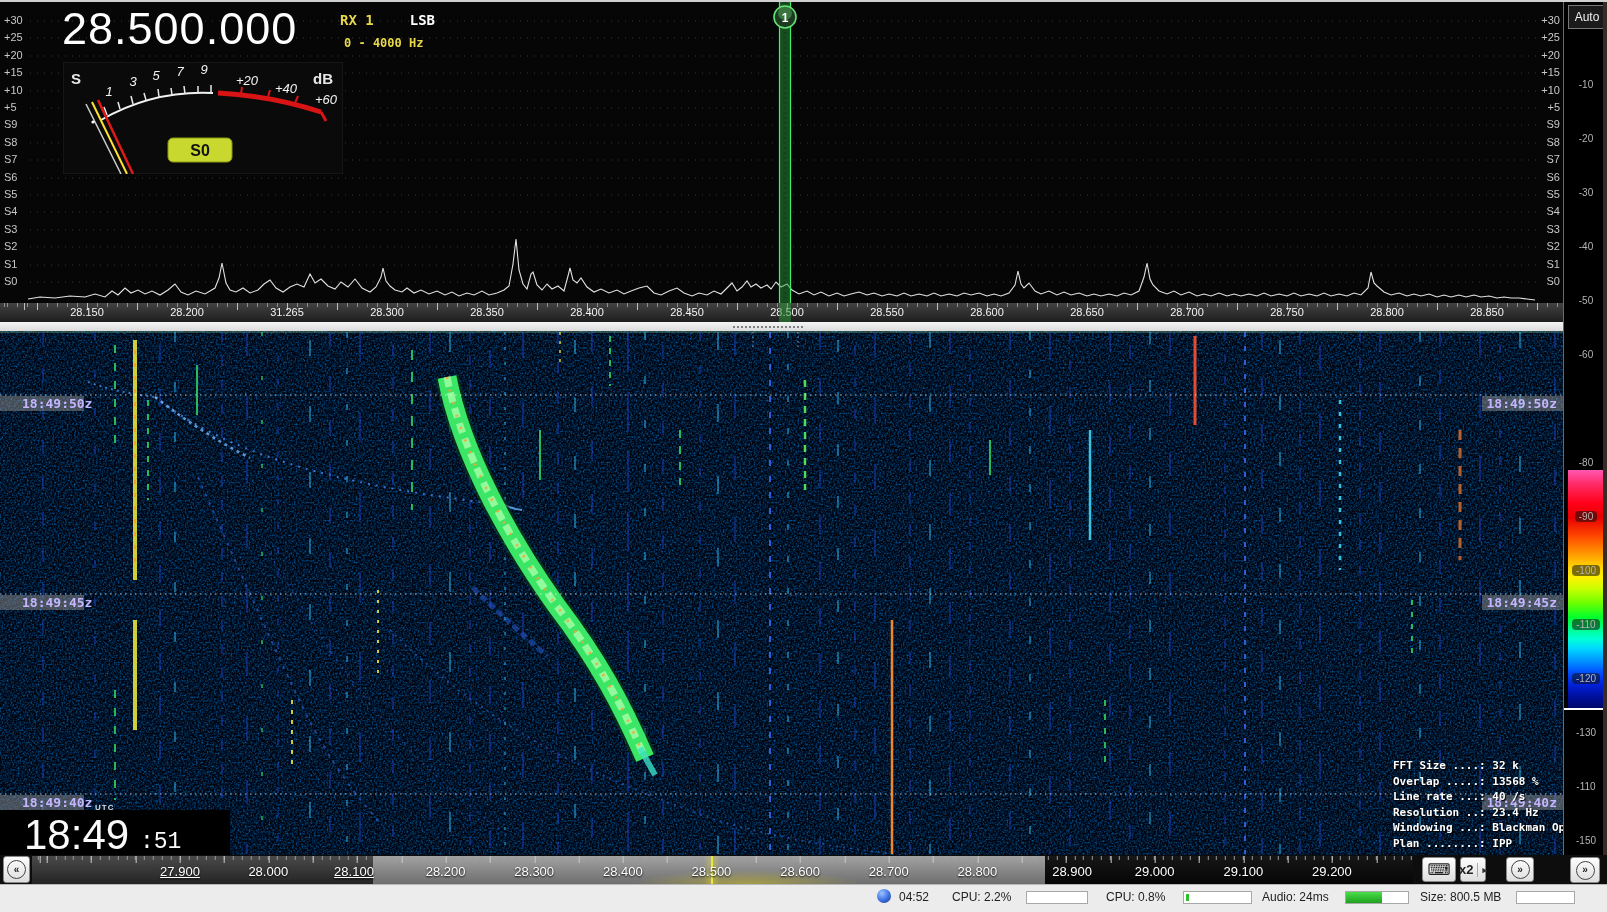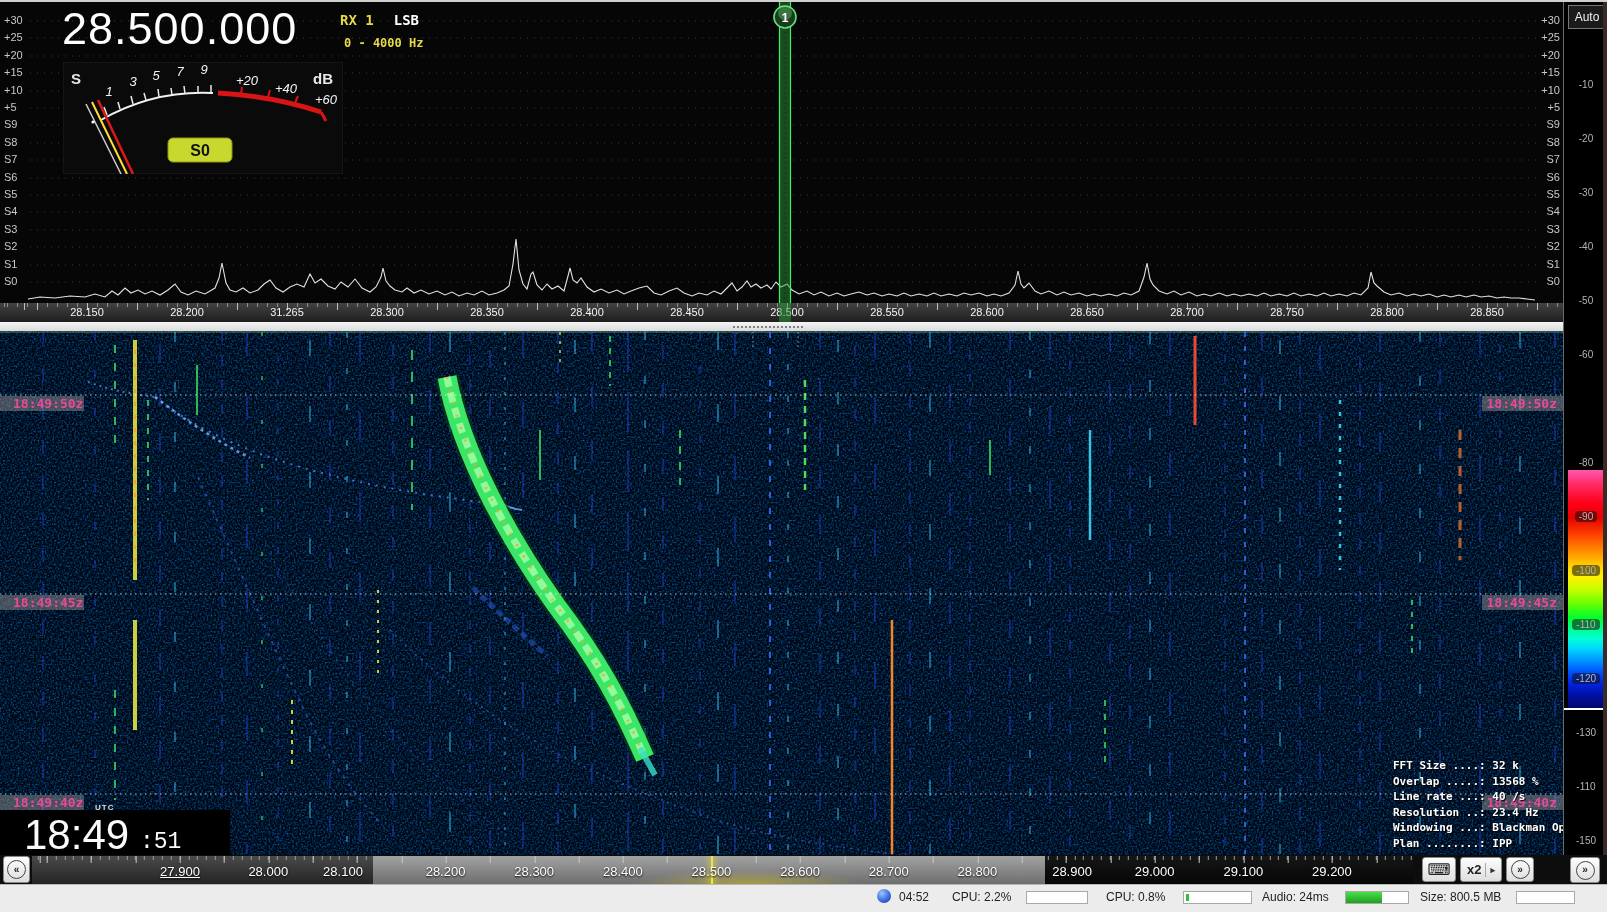--- a/index.html
+++ b/index.html
@@ -3,21 +3,21 @@
 <meta charset="utf-8">
 <style>
   html,body{margin:0;padding:0;background:#000;width:1607px;height:912px;overflow:hidden;
     font-family:"Liberation Sans",sans-serif;position:relative;}
   .abs{position:absolute;}
   #topstrip{left:0;top:0;width:1607px;height:2px;background:#cfcfcf;z-index:9;}
   
   #spectrum-panel{left:0;top:0;width:1563px;height:331px;background:#060606;}
   #spec-svg{left:0;top:0;z-index:1;}
   #freq-readout{left:62px;top:3px;font-size:45px;color:#fff;letter-spacing:1px;z-index:5;}
-  #rx-line{left:340px;top:12px;display:flex;gap:20px;font:bold 14px "DejaVu Sans Mono",monospace;z-index:5;}
+  #rx-line{left:340px;top:12px;display:flex;gap:36px;font:bold 14px "DejaVu Sans Mono",monospace;z-index:5;}
   #rx-label{color:#e6d84a;} #mode-label{color:#fff;}
   #passband{left:344px;top:36px;font:bold 12px "DejaVu Sans Mono",monospace;color:#e6d84a;z-index:5;}
   #smeter{left:63px;top:62px;z-index:5;}
   #scaleL,#scaleR{top:0;height:305px;z-index:6;}
   #scaleL{left:0;width:30px;} #scaleR{left:1534px;width:28px;}
   .slab{position:absolute;font-size:11px;color:#c8c8c8;line-height:13px;}
   #axisbar{left:0;top:303px;width:1563px;height:19px;background:linear-gradient(#424242,#1e1e1e);z-index:4;}
   .tickstrip{position:absolute;left:0;top:0;width:100%;}
   .axlab{position:absolute;top:3px;transform:translateX(-50%);font-size:11px;color:#f2f2f2;}
   #axis-band{left:779px;top:303px;width:12px;height:19px;background:rgba(42,150,56,.55);z-index:5;}
@@ -31,21 +31,21 @@
   .dblab .pill{background:rgba(15,15,15,.55);border-radius:4px;padding:0 4px;}
   #color-bar{position:absolute;left:4px;top:470px;width:35px;height:238px;z-index:2;
     background:linear-gradient(#ff57b1 0%,#ff2a66 6%,#ff0018 14%,#e80000 20%,#ff4a00 28%,#ff9600 35%,
       #ffd800 41%,#fff200 45%,#c8ff00 50%,#6bff00 56%,#00ff2e 62%,#00ff90 67%,#00ffd8 71%,
       #00d8ff 75%,#0096ff 80%,#0050ff 85%,#0022dd 90%,#0010a0 95%,#000868 100%);}
   #color-bar-end{position:absolute;left:0;top:708px;width:44px;height:2px;background:#fff;}
   #edge-strip{position:absolute;right:0;top:0;width:5px;height:855px;background:#3a2a26;}
   
   #wf-svg{left:0;top:331px;z-index:1;}
   .ts-bar{position:absolute;height:15px;background:rgba(150,150,150,.48);z-index:6;}
-  .ts-label{font:bold 13px "DejaVu Sans Mono",monospace;color:#ec4899;line-height:15px;white-space:pre;}
+  .ts-label{font:bold 13px "DejaVu Sans Mono",monospace;color:#c4b5fd;line-height:15px;white-space:pre;margin-left:9px;}
   #clock-box{left:0;top:810px;width:230px;height:45px;background:#000;z-index:7;}
   #clock-tz{position:absolute;left:95px;top:-7px;font:bold 8px "Liberation Sans",sans-serif;color:#ddd;letter-spacing:1px;}
   #clock-hm{position:absolute;left:24px;top:1px;font-size:42px;color:#fafafa;}
   #clock-sec{position:absolute;left:140px;top:19px;font-size:23px;color:#fafafa;font-family:Liberation Mono, monospace;}
   #cursor-info{left:715px;top:800px;z-index:6;font:bold 15px "DejaVu Sans Mono",monospace;color:#fff;
     line-height:26px;white-space:pre;text-shadow:1px 1px 2px #000,0 0 3px #000;}
   #fft-box{left:1393px;top:758px;z-index:7;font:bold 11px "DejaVu Sans Mono",monospace;color:#fff;
     text-shadow:1px 1px 1px #000;}
   #fft-box div{white-space:pre;line-height:15.5px;}
   
@@ -63,21 +63,21 @@
     background:repeating-linear-gradient(90deg,#c8c8c8 0 1px,transparent 1px 44.32px);background-position-x:14.7px;}
   .bflab{position:absolute;top:8px;transform:translateX(-50%);font-size:13px;color:#fff;text-shadow:0 1px 2px #000;}
   #tune-mark{position:absolute;left:679px;top:0;width:2px;height:28px;background:#e8e840;
     box-shadow:0 0 7px 2px rgba(230,220,60,.6);}
   .bbtn{position:absolute;top:2px;height:25px;background:linear-gradient(#fdfdfd,#dedede);border:1px solid #888;
     border-radius:3px;display:flex;align-items:center;justify-content:center;color:#222;box-sizing:border-box;}
   .circ{width:17px;height:17px;border:1.6px solid #444;border-radius:50%;display:flex;align-items:center;
     justify-content:center;font-size:10px;font-weight:bold;line-height:1;}
   #btn-rewind{left:3px;width:27px;height:27px;top:1px;}
   #btn-kb{left:1422px;width:34px;font-size:16px;}
-  #btn-zoom{left:1460px;width:42px;font:bold 13px "Liberation Sans",sans-serif;gap:4px;}
+  #btn-zoom{left:1460px;width:26px;font:bold 13px "Liberation Sans",sans-serif;gap:4px;}
   #btn-zoom .dd{font-size:9px;color:#333;border-left:1px solid #aaa;padding-left:4px;height:14px;display:flex;align-items:center;}
   #btn-fwd1{left:1506px;width:28px;}
   #btn-fwd2{left:1570px;width:30px;height:26px;}
   
   #status-bar{left:0;top:884px;width:1607px;height:28px;background:#ececec;border-top:1px solid #b8b8b8;z-index:9;}
   .stat{position:absolute;top:5px;font-size:12px;color:#222;white-space:nowrap;}
   .sbox{position:absolute;top:6px;height:13px;background:#fff;border:1px solid #a8a8a8;box-sizing:border-box;}
   #globe{position:absolute;left:877px;top:4px;width:14px;height:14px;border-radius:50%;
     background:radial-gradient(circle at 35% 30%,#9ec4ff,#3a6fe0 55%,#14307e);}
   #box2 i{position:absolute;left:2px;top:2px;width:3px;height:7px;background:#2dc22d;}
@@ -451,21 +451,21 @@
     <div id="seg2" class="seg"></div>
     <div id="seg3" class="seg"></div>
     <div id="glow"></div>
     <div class="btick1"></div>
       <div class="btick2"></div>
     <div id="tune-mark"></div>
     <div id="blabels">
         <span class="bflab" style="left: 59px; margin-top: 28px;">27.800</span>
         <span class="bflab" style="left: 148px; text-decoration: underline;">27.900</span>
         <span class="bflab" style="left: 236.28px;">28.000</span>
-        <span class="bflab" style="left: 311px;">28.100</span>
+        <span class="bflab" style="left: 322px; text-decoration: underline;">28.100</span>
         <span class="bflab" style="left: 413.56px;">28.200</span>
         <span class="bflab" style="left: 502.2px;">28.300</span>
         <span class="bflab" style="left: 590.84px;">28.400</span>
         <span class="bflab" style="left: 679.48px;">28.500</span>
         <span class="bflab" style="left: 768.12px;">28.600</span>
         <span class="bflab" style="left: 856.76px;">28.700</span>
         <span class="bflab" style="left: 945.4px;">28.800</span>
         <span class="bflab" style="left: 1034.04px; margin-left: 6px;">28.900</span>
         <span class="bflab" style="left: 1122.68px;">29.000</span>
         <span class="bflab" style="left: 1211.32px;">29.100</span>

